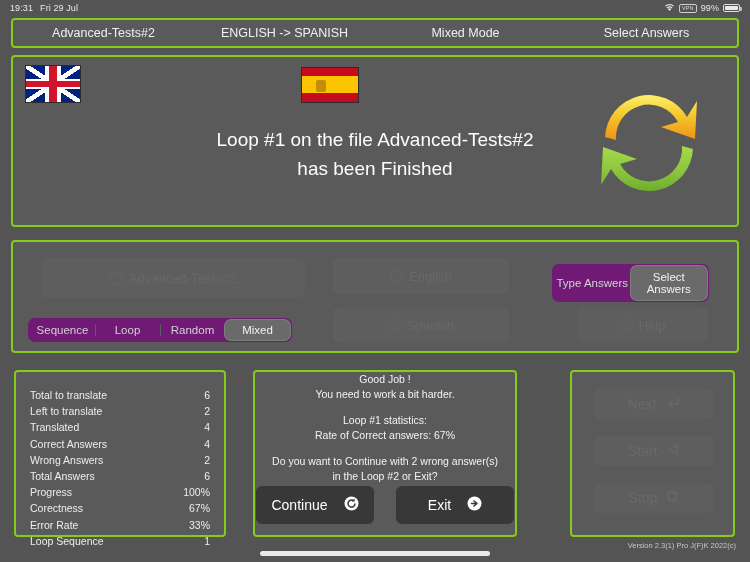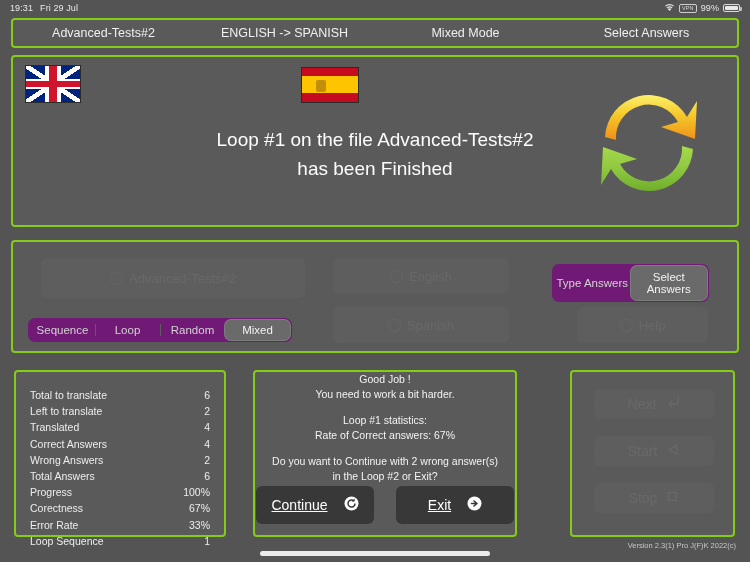--- a/index.html
+++ b/index.html
@@ -160,21 +160,21 @@
   }
   .msg-gap { height: 12px; }
   .msg-actions {
     position: absolute; left: 0; right: 0; bottom: 11px;
     display: flex; justify-content: center; gap: 22px;
   }
   .act-btn {
     width: 118px; height: 38px; border-radius: 6px;
     background: #383838;
     display: flex; align-items: center; justify-content: center; gap: 16px;
-    font-size: 14px; color: #fff; text-decoration: underline;
+    font-size: 14px; color: #fff;
   }
 
   .sidebtns {
     position: absolute; left: 570px; top: 370px;
     width: 165px; height: 167px;
   }
   .side-btn {
     position: absolute; left: 22px; width: 120px; height: 30px;
     border-radius: 6px; background: #606060;
     display: flex; align-items: center; justify-content: center; gap: 9px;

